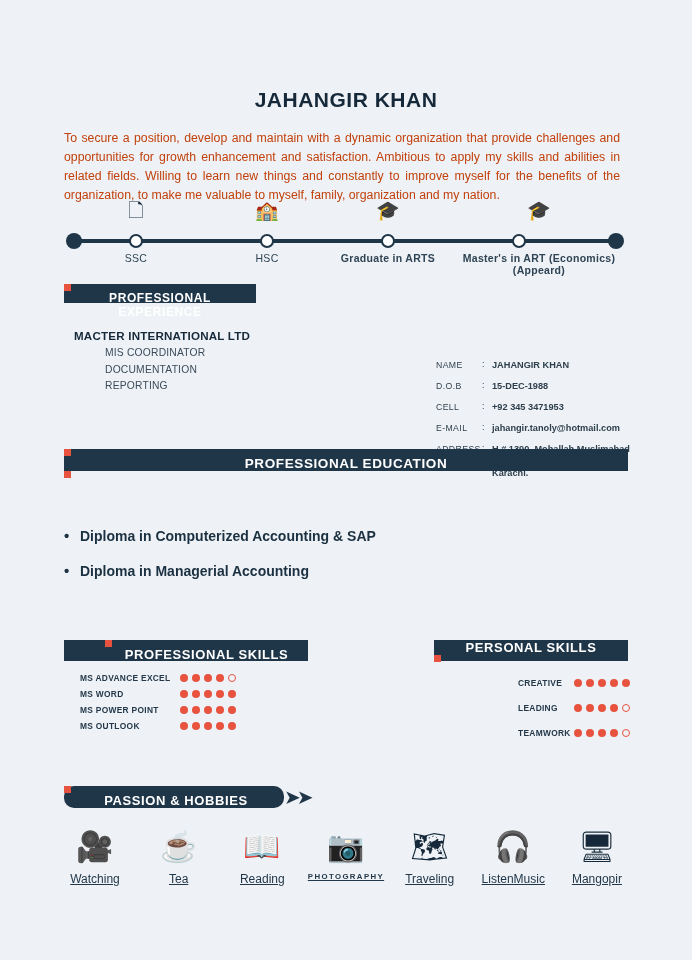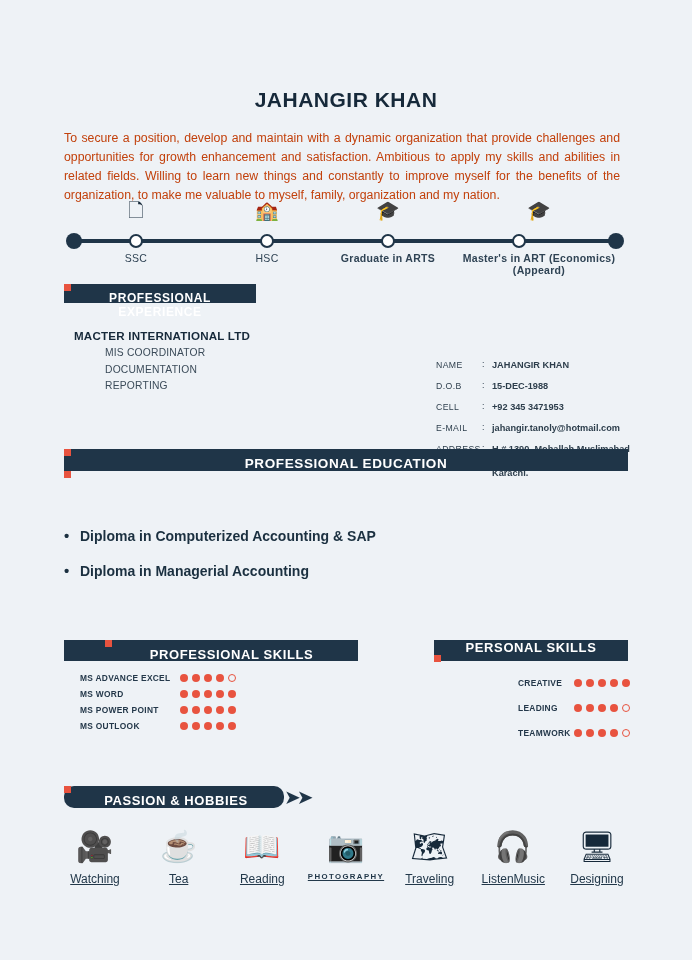--- a/index.html
+++ b/index.html
@@ -121,21 +121,21 @@
     flex: 1;
     text-align: center;
     font-size: 12px;
     padding: 0 6px;
   }
 
   
   #bar-exp { top: 284px; left: 64px; width: 192px; height: 19px; }
   #bar-pers { top: 284px; left: 436px; width: 192px; height: 19px; }
   #bar-edu  { top: 449px; left: 64px; width: 564px; height: 22px; }
-  #bar-pskills { top: 640px; left: 64px; width: 294px; height: 21px; padding-left: 41px; }
+  #bar-pskills { top: 640px; left: 64px; width: 244px; height: 21px; padding-left: 41px; }
   #bar-perskills { top: 640px; left: 434px; width: 194px; height: 21px; }
   #bar-hobbies { top: 786px; left: 64px; width: 220px; height: 22px; border-radius: 10px; }
 
   .bar-arrow {
     position: absolute;
     top: 786px;
     left: 284px;
     width: 34px;
     height: 22px;
     color: #1f3548;
@@ -470,17 +470,17 @@
     <div class="hobby">
       <div class="hobby-ico">🗺</div>
       <div class="hobby-label">Traveling</div>
     </div>
     <div class="hobby">
       <div class="hobby-ico">🎧</div>
       <div class="hobby-label">ListenMusic</div>
     </div>
     <div class="hobby">
       <div class="hobby-ico">🖥</div>
-      <div class="hobby-label">Designing</div>
+      <div class="hobby-label">Mangopir</div>
     </div>
   </div>
 
 </div>
 
 </body></html>

